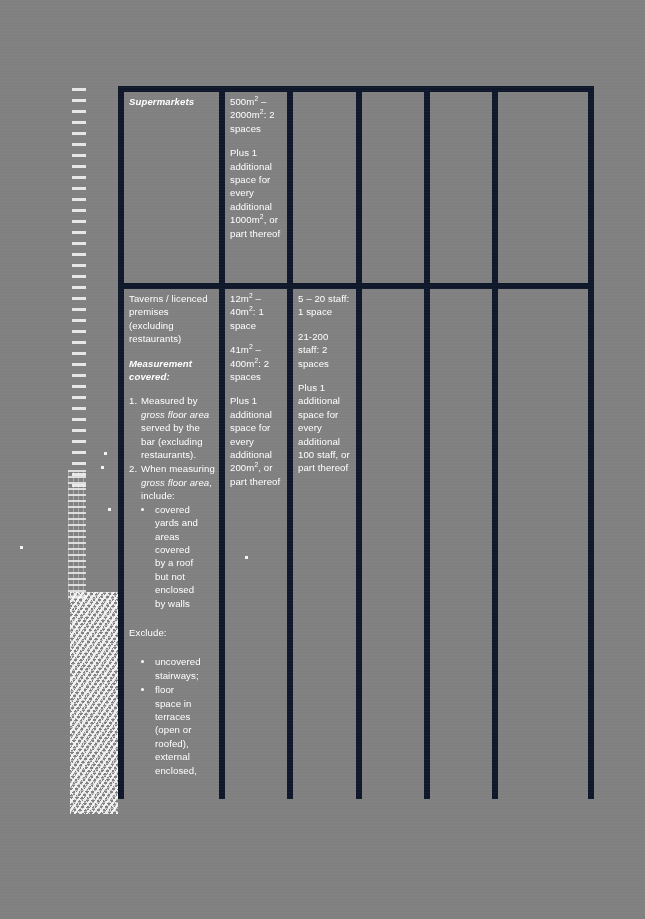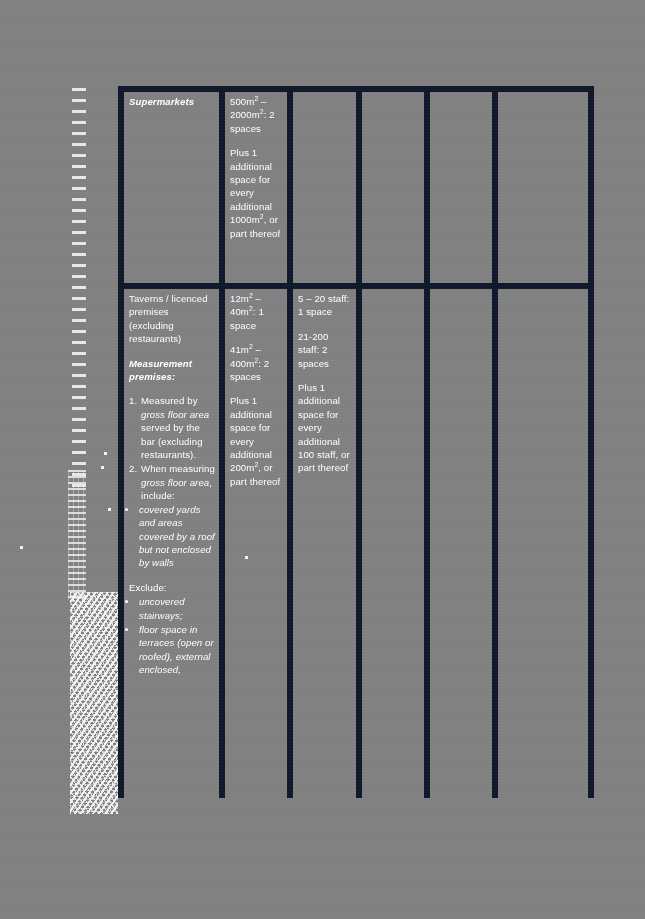--- a/index.html
+++ b/index.html
@@ -119,24 +119,23 @@
   .para.tight { margin-bottom: 0; }
 
   .num-list {
     margin: 0;
     padding-left: 11px;
     list-style: decimal;
   }
   .num-list > li { margin-bottom: 1px; padding-left: 1px; }
 
   .bul-list {
-    margin: 0;
+    margin: 16px;
     padding-left: 9px;
     list-style: disc;
-    font-style: italic;
   }
   .bul-list > li { margin-bottom: 1px; padding-left: 1px; }
 
   sup { font-size: 6.8px; vertical-align: super; line-height: 0; }
 
   
   #doc-table tr.cutoff td {
     border-bottom: none;
   }
 
@@ -204,21 +203,21 @@
         <td></td>
         <td></td>
         <td></td>
       </tr>
 
 
       <tr class="cutoff">
         <td style="height:500px;">
           <p class="para">Taverns / licenced premises (excluding restaurants)</p>
 
-          <p class="para ital">Measurement premises:</p>
+          <p class="para ital">Measurement covered:</p>
 
           <ol class="num-list">
             <li>
               <span>Measured by <em class="u-ital">gross floor area</em> served by the bar (excluding restaurants).</span>
             </li>
             <li style="margin-bottom:0;">
               <span>When measuring <em class="u-ital">gross floor area</em>, include:</span>
             </li>
           </ol>
 

